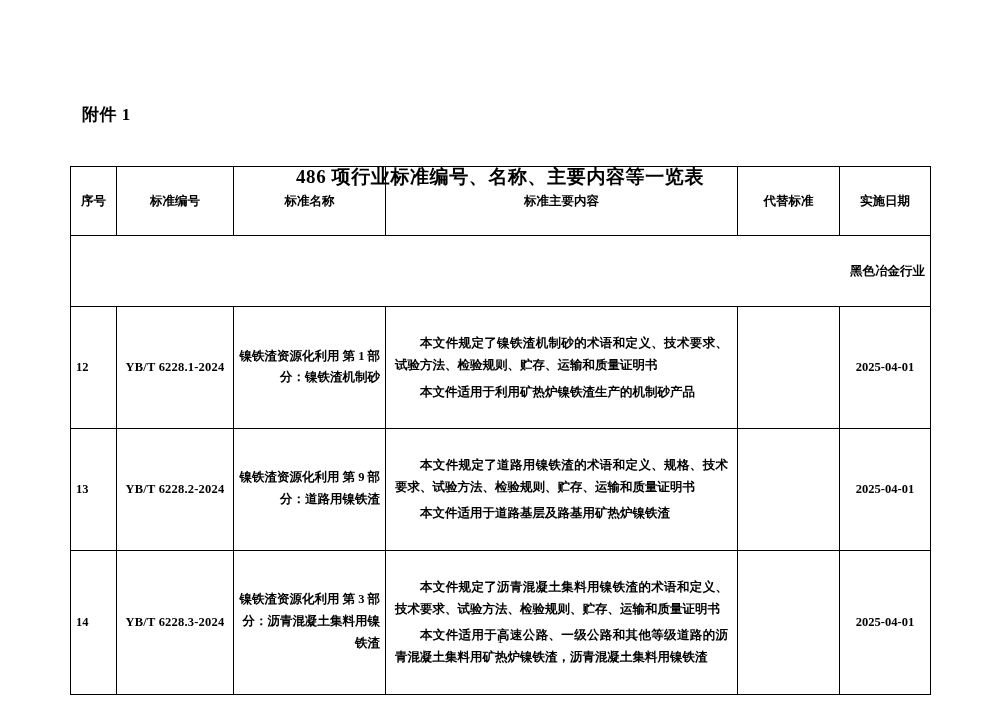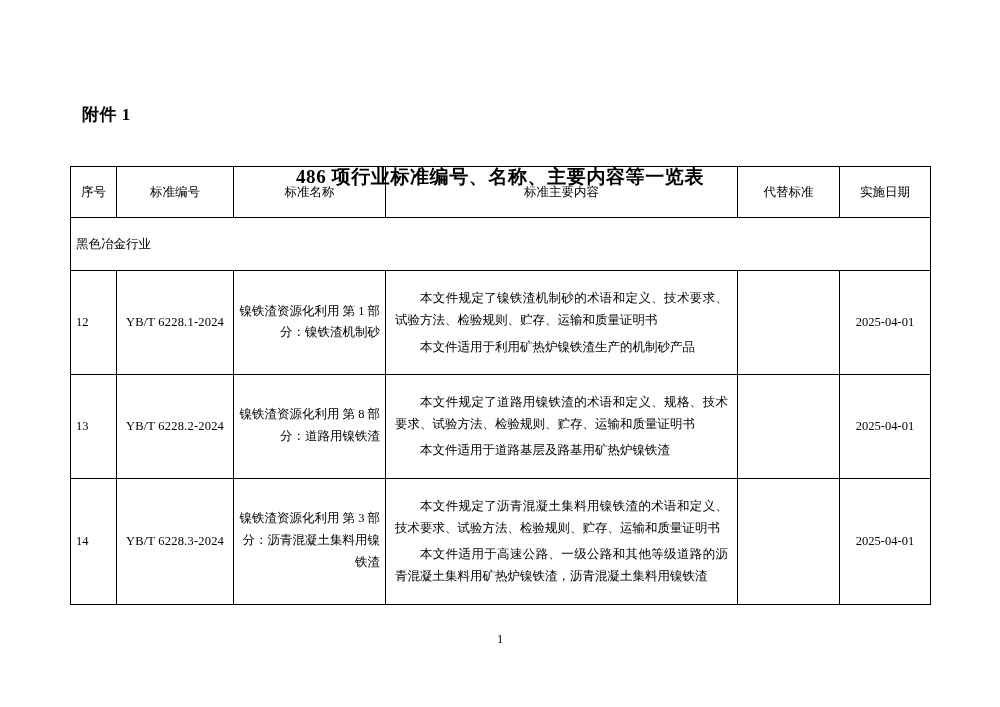--- a/index.html
+++ b/index.html
@@ -45,39 +45,39 @@
     position: absolute;
     left: 70px;
     top: 166px;
     width: 860px;
     border-collapse: collapse;
     table-layout: fixed;
   }
   table.std-table td, table.std-table th {
     border: 1px solid #000000;
     vertical-align: middle;
-    padding: 12px 5px;
-    font-size: 12.5px;
-    font-weight: normal;
+    padding: 21px 5px;
+    font-size: 12.5px;
+    font-weight: bold;
   }
   .hdr td {
     text-align: center;
     height: 26px;
     font-size: 13px;
     padding: 3px 4px;
   }
   .col-no { width: 46px; }
   .col-code { width: 117px; }
   .col-name { width: 152px; }
   .col-content { width: 352px; }
   .col-replace { width: 102px; }
   .col-date { width: 91px; }
 
   .section-row td {
-    text-align: left;
+    text-align: right;
     height: 28px;
     padding-left: 8px;
     font-size: 13px;
   }
   .c-no {
     vertical-align: top;
     padding-top: 10px;
     font-size: 13px;
   }
   .c-code {
@@ -166,21 +166,21 @@
           <p class="first">本文件规定了镍铁渣机制砂的术语和定义、技术要求、试验方法、检验规则、贮存、运输和质量证明书</p>
           <p>本文件适用于利用矿热炉镍铁渣生产的机制砂产品</p>
         </td>
         <td class="c-replace"></td>
         <td class="c-date">2025-04-01</td>
       </tr>
 
       <tr>
         <td class="c-no">13</td>
         <td class="c-code">YB/T 6228.2-2024</td>
-        <td class="c-name">镍铁渣资源化利用 第 8 部分：道路用镍铁渣</td>
+        <td class="c-name">镍铁渣资源化利用 第 9 部分：道路用镍铁渣</td>
         <td class="c-content">
           <p class="first">本文件规定了道路用镍铁渣的术语和定义、规格、技术要求、试验方法、检验规则、贮存、运输和质量证明书</p>
           <p>本文件适用于道路基层及路基用矿热炉镍铁渣</p>
         </td>
         <td class="c-replace"></td>
         <td class="c-date">2025-04-01</td>
       </tr>
 
       <tr>
         <td class="c-no">14</td>

